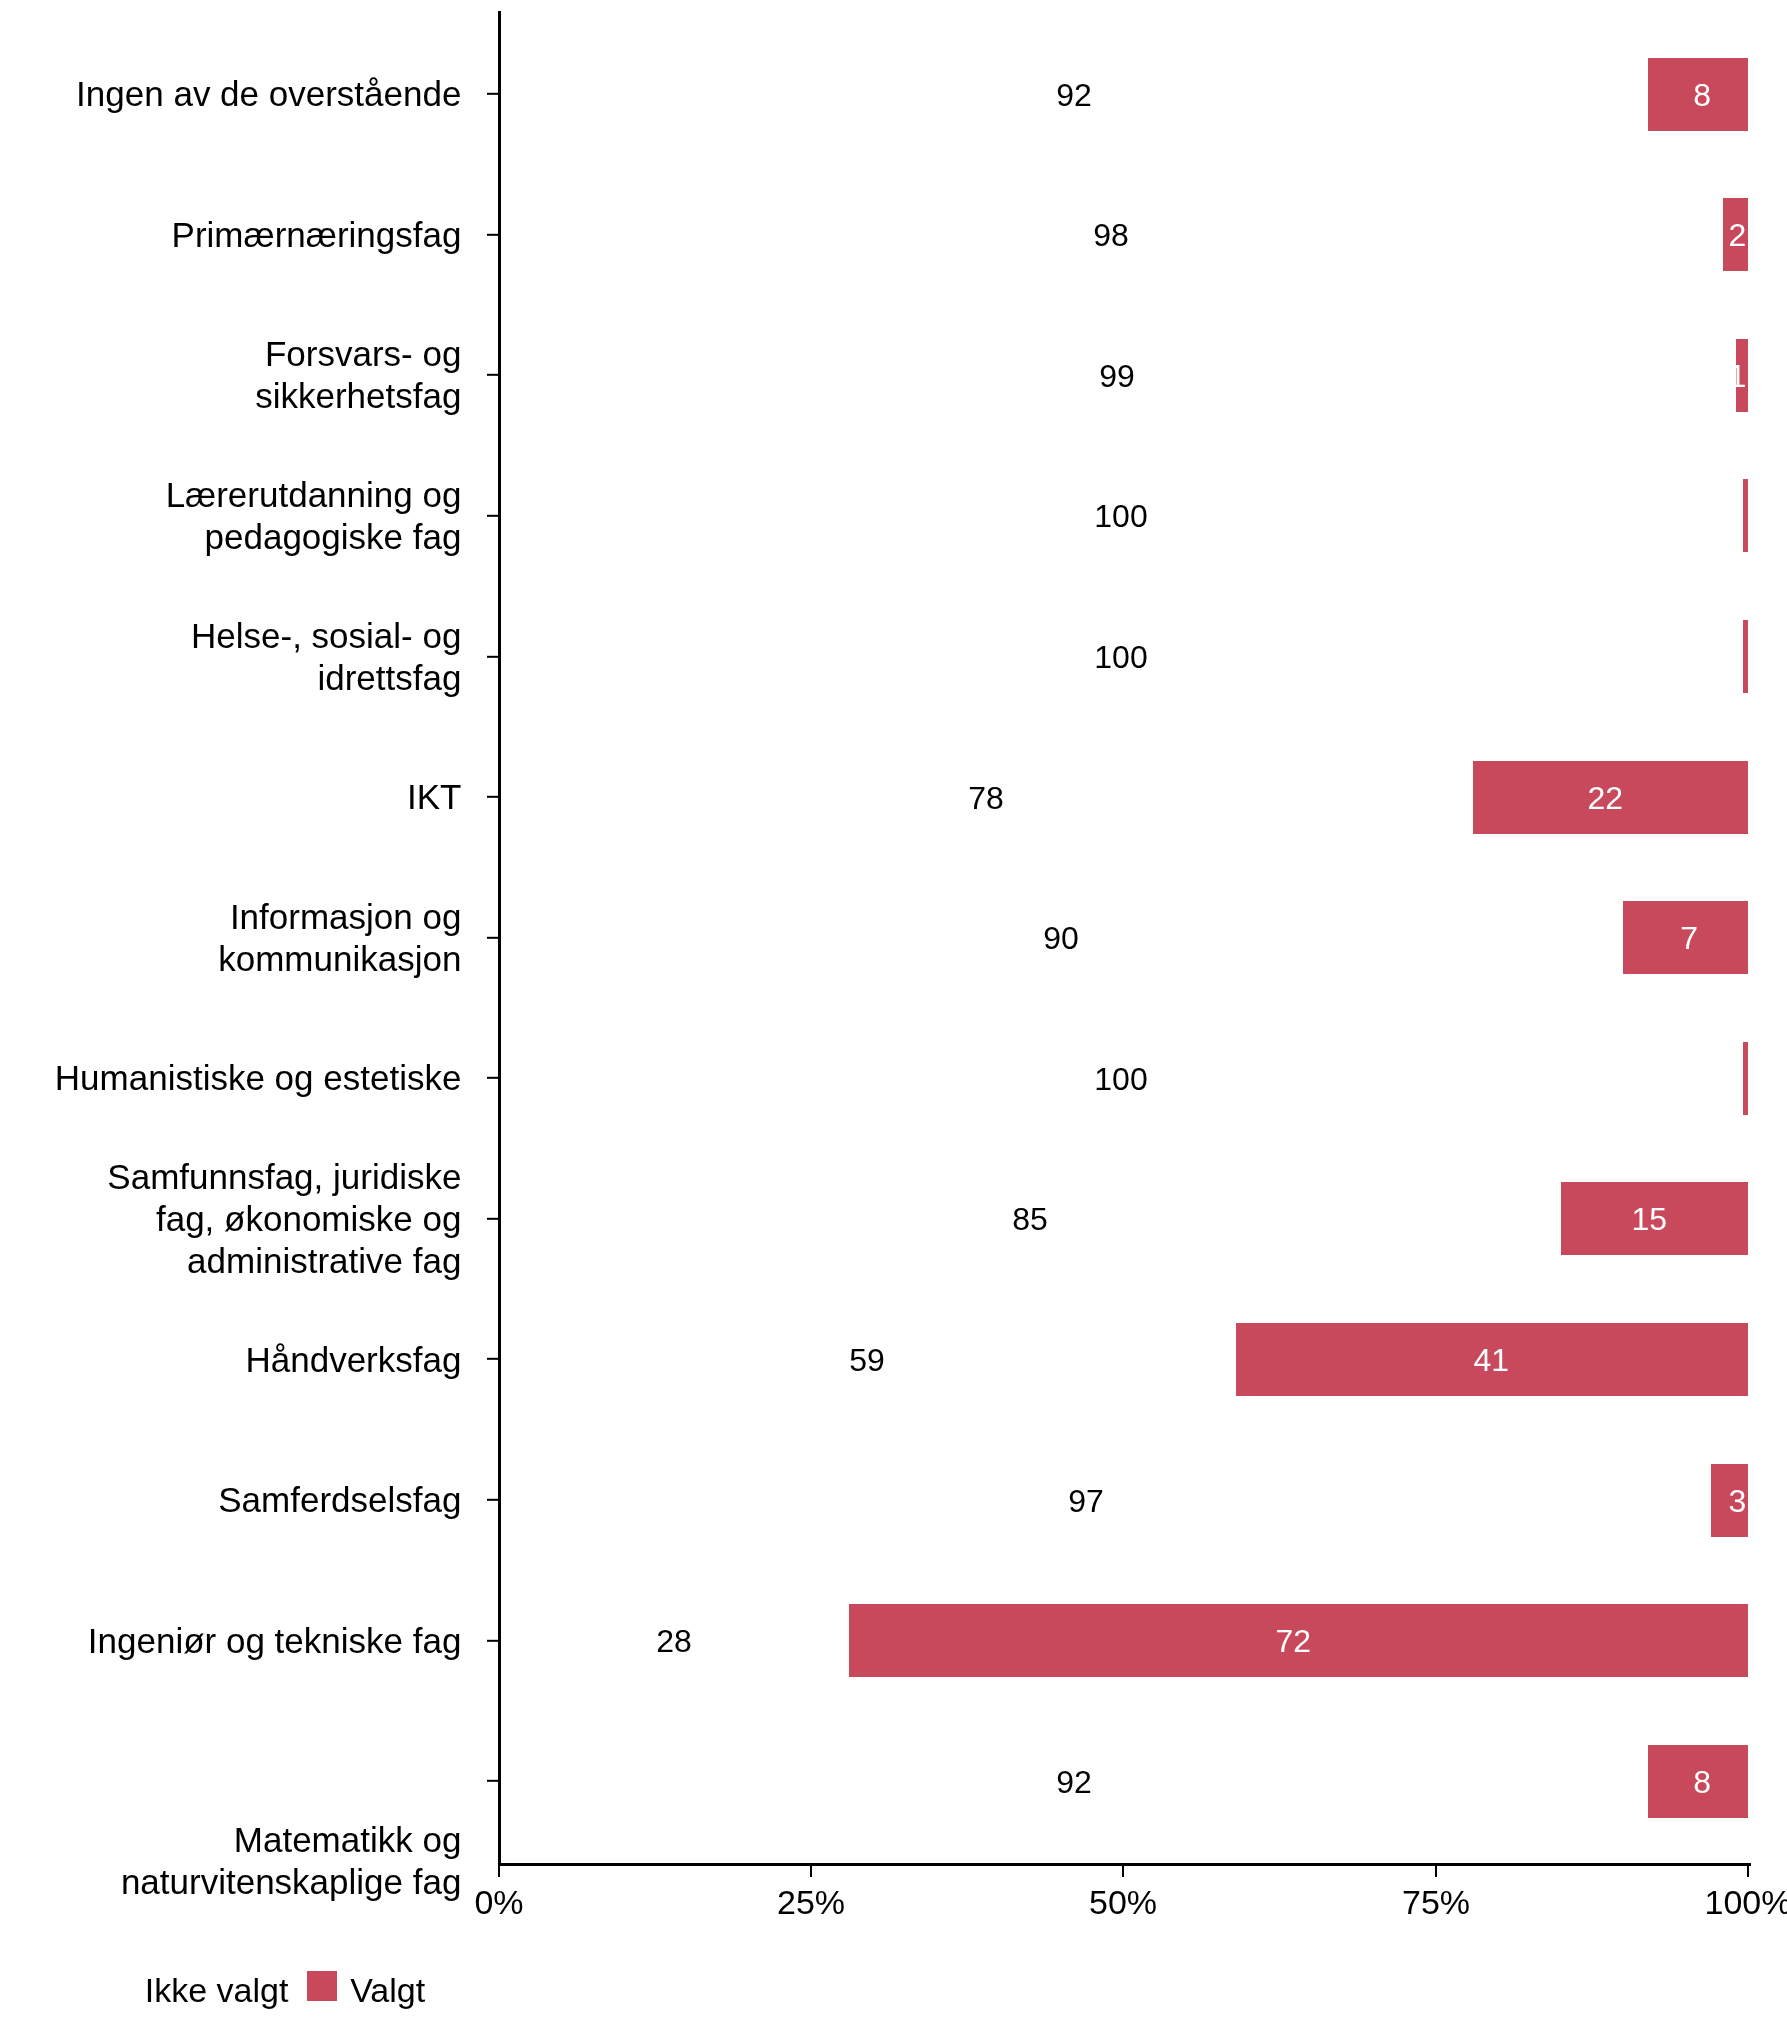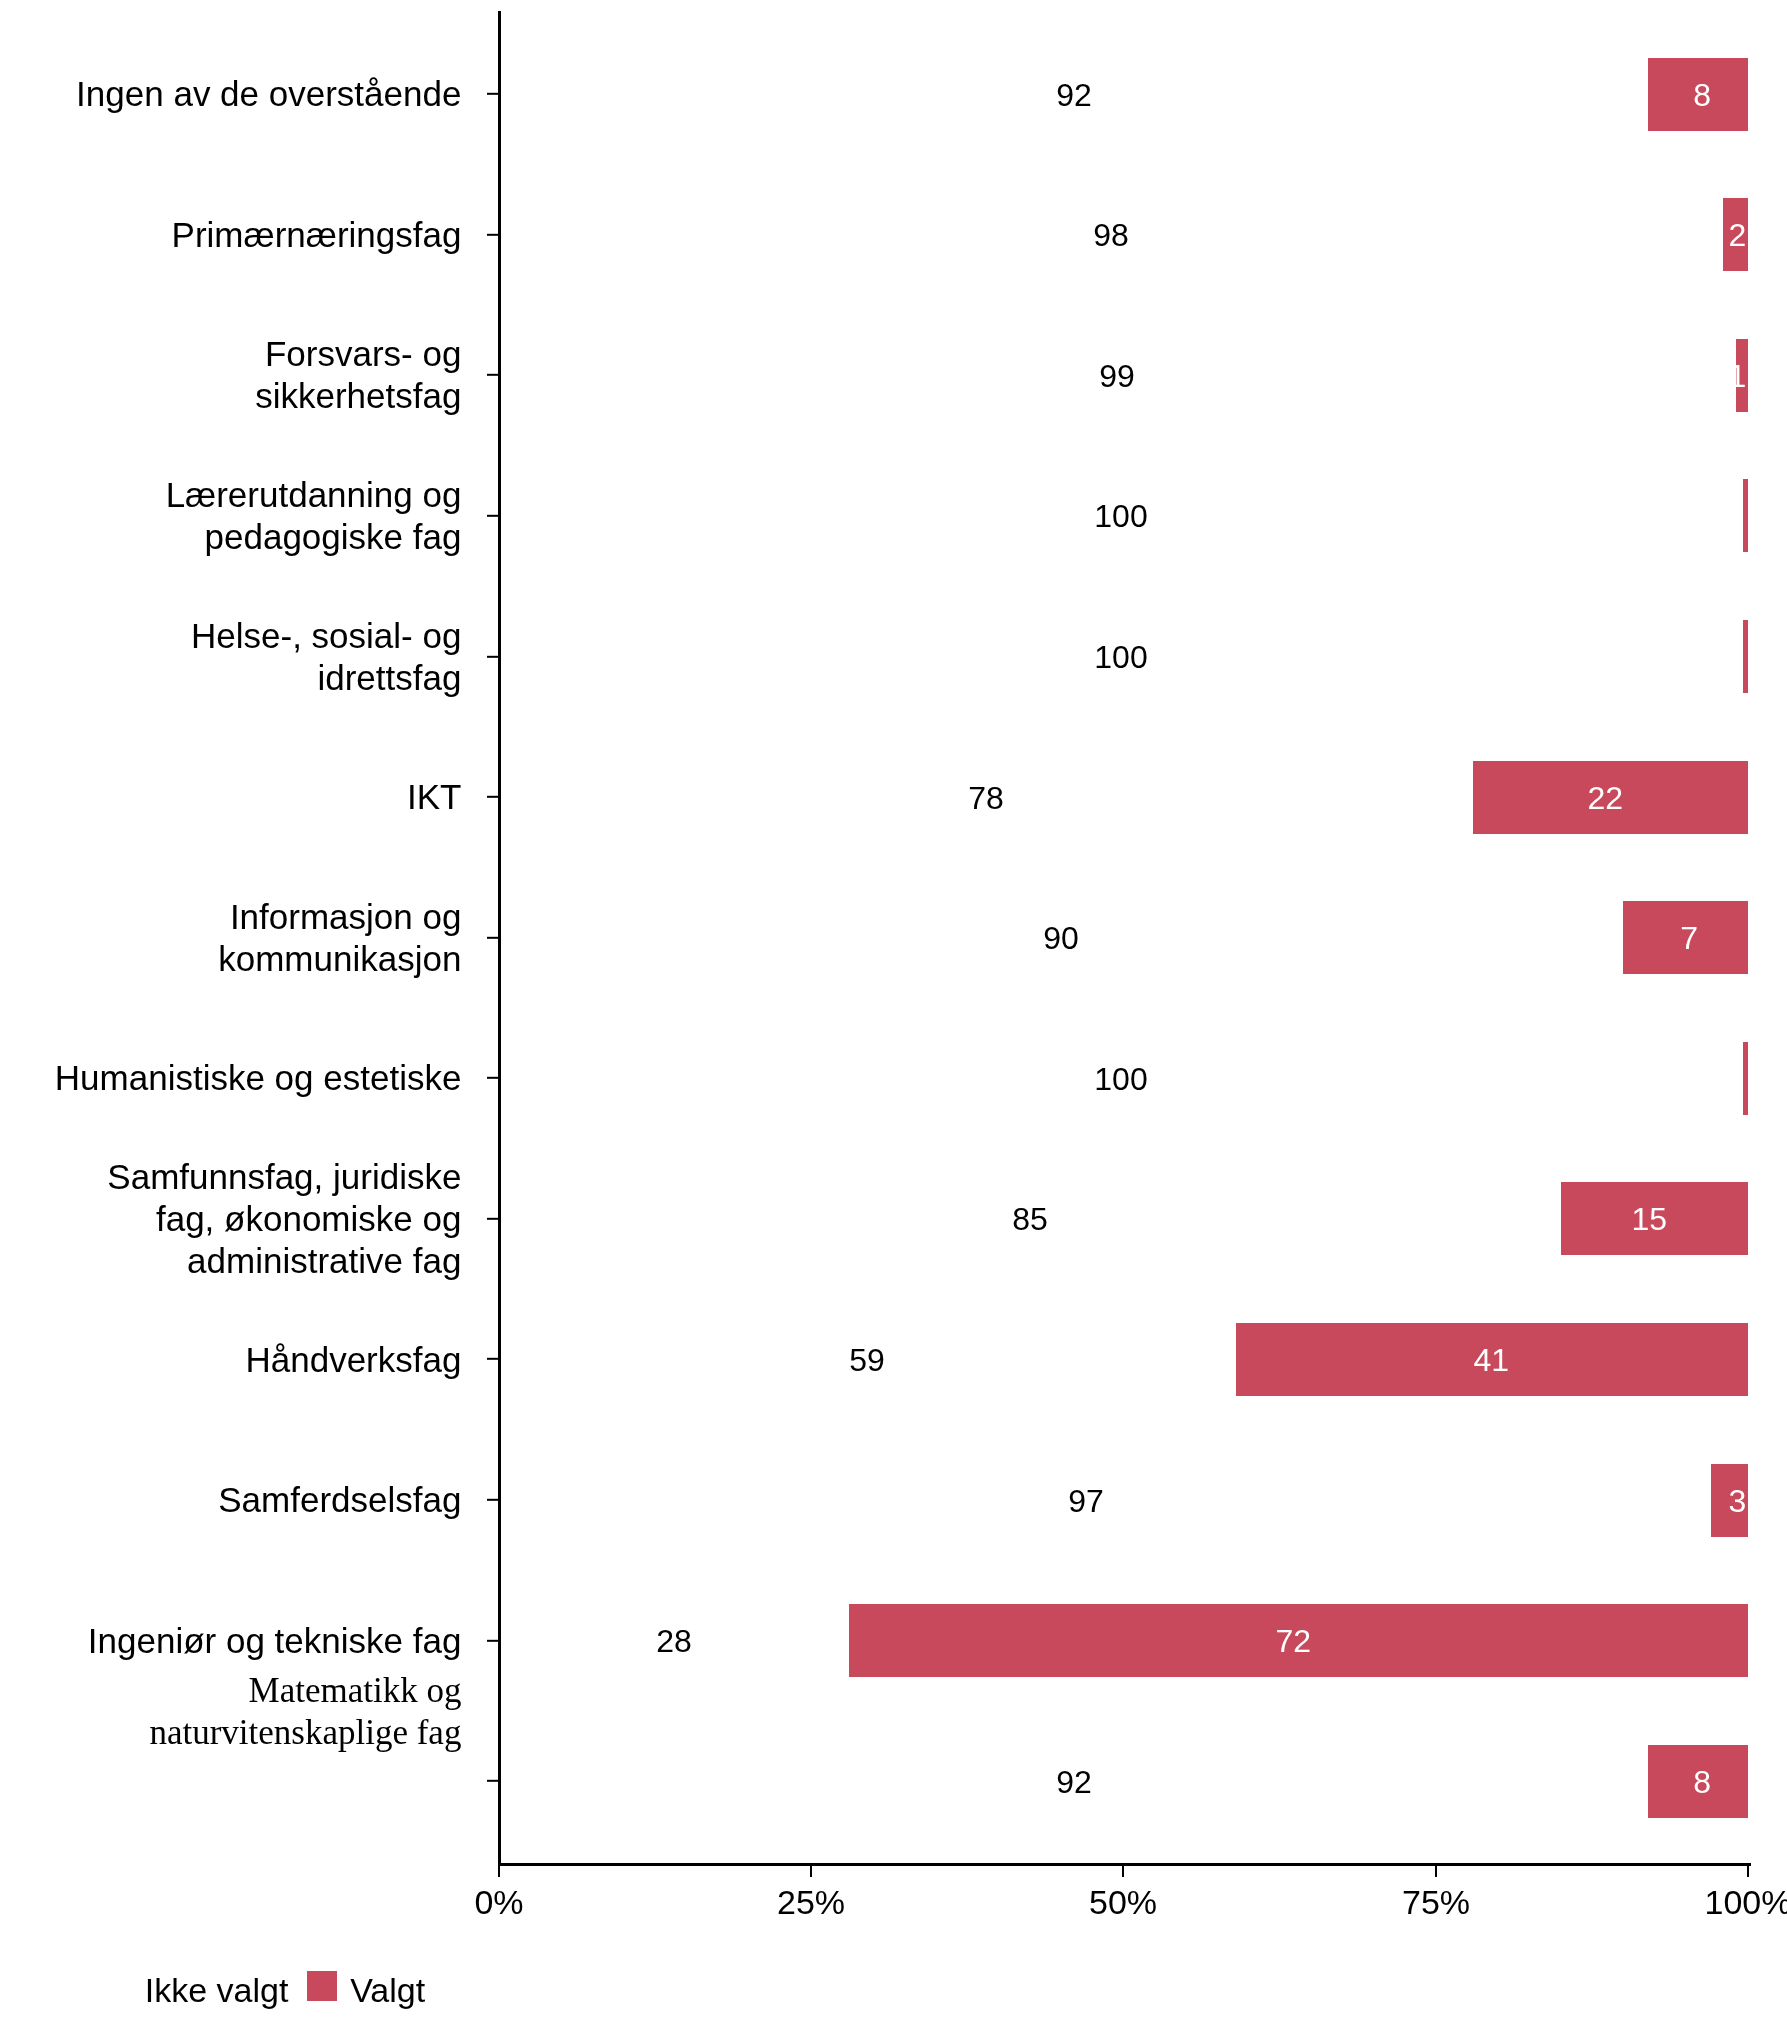--- a/index.html
+++ b/index.html
@@ -187,21 +187,21 @@
       </div>
       <div class="ylabel" style="top: 1336px;">
         <div>Håndverksfag</div>
       </div>
       <div class="ylabel" style="top: 1476px;">
         <div>Samferdselsfag</div>
       </div>
       <div class="ylabel" style="top: 1617px;">
         <div>Ingeniør og tekniske fag</div>
       </div>
-      <div class="ylabel" style="top: 1688px; font-family: Liberation Serif, serif;">
+      <div class="ylabel" style="top: 1837px;">
         <div>Matematikk og</div>
         <div>naturvitenskaplige fag</div>
       </div>
     </div>
 
   <div class="plot-area" id="plot-area">
       <div class="row" style="top: 34px; height: 73px;">
         <div class="bar" style="right: 0px; width: 100px;"></div>
         <div class="bar-label" style="right: 37px;">8</div>
         <div class="outside-label" style="left: 575px;">92</div>

